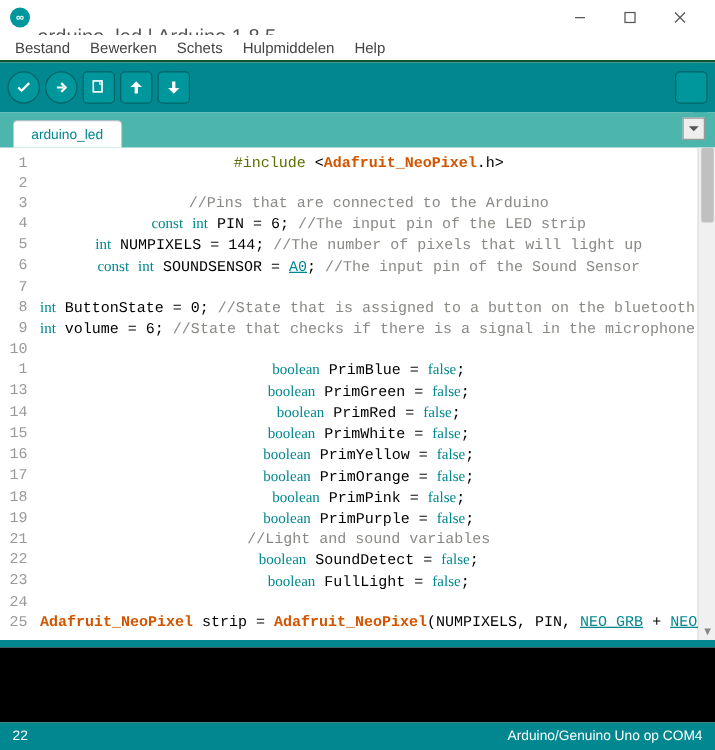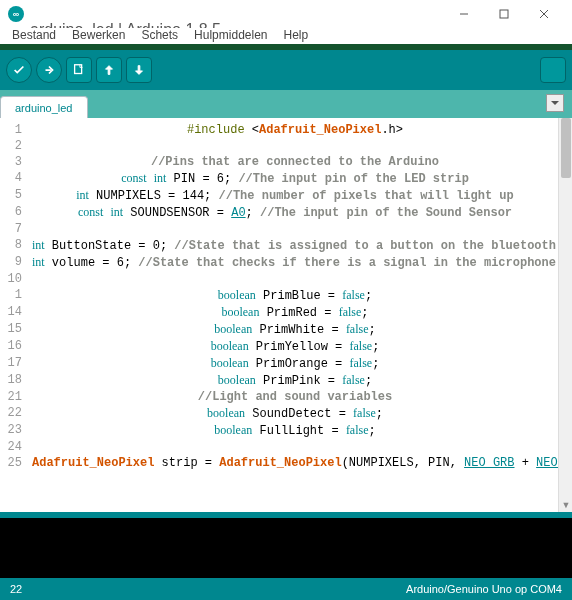--- a/index.html
+++ b/index.html
@@ -4,32 +4,32 @@
 <style>
   * { box-sizing: border-box; margin: 0; padding: 0; }
   body { font-family: "Segoe UI", Tahoma, sans-serif; font-size: 12px; background: #fff; width: 572px; height: 600px; overflow: hidden; display: flex; flex-direction: column; }
   
   .titlebar { height: 28px; background: #fff; display: flex; align-items: center; padding: 0 8px; border-bottom: 0; color: #444; }
   .titlebar .logo { width: 16px; height: 16px; border-radius: 50%; background: #00979c; display: flex; align-items: center; justify-content: center; color: #fff; font-size: 9px; font-weight: bold; margin-right: 6px; }
   .titlebar .title { flex: 1; font-size: 16px; color: #555; margin-top: 32px; }
   .titlebar .wbtn { width: 40px; height: 28px; display: flex; align-items: center; justify-content: center; color: #555; font-size: 12px; }
   .titlebar .wbtn svg { width: 10px; height: 10px; stroke: #555; stroke-width: 1; fill: none; }
   
-  .menubar { height: 22px; background: #fff; display: flex; align-items: flex-start; padding: 0 4px; color: #444; font-size: 12px; border-bottom: 6px solid #14532d; }
+  .menubar { height: 22px; background: #fff; display: flex; align-items: center; padding: 0 4px; color: #444; font-size: 12px; border-bottom: 2px solid #14532d; }
   .menubar .mitem { padding: 0 8px; cursor: default; }
   
   .toolbar { height: 40px; background: #00878f; display: flex; align-items: center; padding: 0 6px; position: relative; }
   .toolbar .tbtn { width: 26px; height: 26px; border-radius: 4px; background: #00979c; border: 1px solid #006468; margin-right: 4px; display: flex; align-items: center; justify-content: center; }
   .toolbar .tbtn.round { border-radius: 50%; }
   .toolbar .tbtn svg { width: 14px; height: 14px; fill: #fff; stroke: #fff; }
   .toolbar .serial { margin-left: auto; width: 26px; height: 26px; border-radius: 4px; background: #00979c; border: 1px solid #006468; display: flex; align-items: center; justify-content: center; }
   .toolbar .serial svg { width: 14px; height: 14px; fill: #fff; }
   .toolbar .caret { position:absolute; right:6px; bottom:-8px; width:0;height:0;border-left:6px solid transparent;border-right:6px solid transparent;border-top:8px solid #00878f;}
   
-  .tabbar { height: 28px; background: #4db6ac; display: flex; align-items: flex-end; position: relative; }
+  .tabbar { height: 28px; background: #4db6ac; display: flex; align-items: flex-end; padding-left: 10px; position: relative; }
   .tab { background: #fff; border-radius: 4px 4px 0 0; padding: 5px 14px 4px; font-size: 11px; color: #00878f; border: 1px solid #b0bec5; border-bottom: none; }
   .tabbar .menubtn { position: absolute; right: 8px; top: 4px; width: 18px; height: 18px; background: #eee; border: 1px solid #999; display: flex; align-items: center; justify-content: center; }
   .tabbar .menubtn svg { width:10px; height:10px; fill:#555;}
   
   .editor-wrap { flex: 1; display: flex; overflow: hidden; background: #fff; border-top: 0; }
   .editor { flex: 1; overflow: auto; font-family: Consolas, "Courier New", monospace; font-size: 12px; line-height: 16px; padding: 4px 0 4px 0; position: relative; }
   .line { display: flex; white-space: pre; }
   .ln { width: 28px; text-align: right; color: #999; padding-right: 6px; user-select: none; flex-shrink: 0; }
   .code { flex: 1; padding-left: 4px; text-align: center; }
   .scrollbar { width: 14px; background: #f0f0f0; border-left: 1px solid #ddd; position: relative; }
@@ -39,21 +39,21 @@
   
   .divider-teal { height: 6px; background: #00878f; }
   .console { height: 60px; background: #000; }
   
   .statusbar { height: 22px; background: #00878f; color: #fff; display: flex; align-items: center; padding: 0 10px; font-size: 11px; }
   .statusbar .sleft { flex: 1; }
   
   
   .kw  { color: #00878f; font-family: Liberation Serif, serif; }
   .pre { color: #5e6d03; }
-  .cmt { color: #888a85; font-weight: bold; }
+  .cmt { color: #888a85; }
   .id  { color: #000; }
   .cls { color: #d35400; font-weight: bold; }
   .const { color: #00878f; text-decoration: underline; }
 </style>
 </head>
 <body>
 
 <div class="titlebar">
   <div class="logo">∞</div>
   <div class="title">arduino_led | Arduino 1.8.5</div>
@@ -134,25 +134,27 @@
       <div class="line"><div class="ln">2</div><div class="code"></div></div>
       <div class="line"><div class="ln">3</div><div class="code"><span class="cmt">//Pins that are connected to the Arduino</span></div></div>
       <div class="line"><div class="ln">4</div><div class="code"><span class="kw">const</span><span class="id"> </span><span class="kw">int</span><span class="id"> PIN = 6; </span><span class="cmt">//The input pin of the LED strip</span></div></div>
       <div class="line"><div class="ln">5</div><div class="code"><span class="kw">int</span><span class="id"> NUMPIXELS = 144; </span><span class="cmt">//The number of pixels that will light up</span></div></div>
       <div class="line"><div class="ln">6</div><div class="code"><span class="kw">const</span><span class="id"> </span><span class="kw">int</span><span class="id"> SOUNDSENSOR = </span><span class="const">A0</span><span class="id">; </span><span class="cmt">//The input pin of the Sound Sensor</span></div></div>
       <div class="line"><div class="ln">7</div><div class="code"></div></div>
       <div class="line"><div class="ln">8</div><div class="code"><span class="kw">int</span><span class="id"> ButtonState = 0; </span><span class="cmt">//State that is assigned to a button on the bluetooth app</span></div></div>
       <div class="line"><div class="ln">9</div><div class="code"><span class="kw">int</span><span class="id"> volume = 6; </span><span class="cmt">//State that checks if there is a signal in the microphone or not</span></div></div>
       <div class="line"><div class="ln">10</div><div class="code"></div></div>
       <div class="line"><div class="ln">1</div><div class="code"><span class="kw">boolean</span><span class="id"> PrimBlue = </span><span class="kw">false</span><span class="id">;</span></div></div>
+      <div class="line"><div class="ln">13</div><div class="code"><span class="kw">boolean</span><span class="id"> PrimGreen = </span><span class="kw">false</span><span class="id">;</span></div></div>
       <div class="line"><div class="ln">14</div><div class="code"><span class="kw">boolean</span><span class="id"> PrimRed = </span><span class="kw">false</span><span class="id">;</span></div></div>
       <div class="line"><div class="ln">15</div><div class="code"><span class="kw">boolean</span><span class="id"> PrimWhite = </span><span class="kw">false</span><span class="id">;</span></div></div>
       <div class="line"><div class="ln">16</div><div class="code"><span class="kw">boolean</span><span class="id"> PrimYellow = </span><span class="kw">false</span><span class="id">;</span></div></div>
       <div class="line"><div class="ln">17</div><div class="code"><span class="kw">boolean</span><span class="id"> PrimOrange = </span><span class="kw">false</span><span class="id">;</span></div></div>
       <div class="line"><div class="ln">18</div><div class="code"><span class="kw">boolean</span><span class="id"> PrimPink = </span><span class="kw">false</span><span class="id">;</span></div></div>
+      <div class="line"><div class="ln">19</div><div class="code"><span class="kw">boolean</span><span class="id"> PrimPurple = </span><span class="kw">false</span><span class="id">;</span></div></div>
       <div class="line"><div class="ln">21</div><div class="code"><span class="cmt">//Light and sound variables</span></div></div>
       <div class="line"><div class="ln">22</div><div class="code"><span class="kw">boolean</span><span class="id"> SoundDetect = </span><span class="kw">false</span><span class="id">;</span></div></div>
       <div class="line"><div class="ln">23</div><div class="code"><span class="kw">boolean</span><span class="id"> FullLight = </span><span class="kw">false</span><span class="id">;</span></div></div>
       <div class="line"><div class="ln">24</div><div class="code"></div></div>
       <div class="line"><div class="ln">25</div><div class="code"><span class="cls">Adafruit_NeoPixel</span><span class="id"> strip = </span><span class="cls">Adafruit_NeoPixel</span><span class="id">(NUMPIXELS, PIN, </span><span class="const">NEO_GRB</span><span class="id"> + </span><span class="const">NEO_KHZ800</span></div></div>
     </div>
   <div class="scrollbar">
     <div class="arrow up">▲</div>
     <div class="thumb"></div>
     <div class="arrow down">▼</div>

